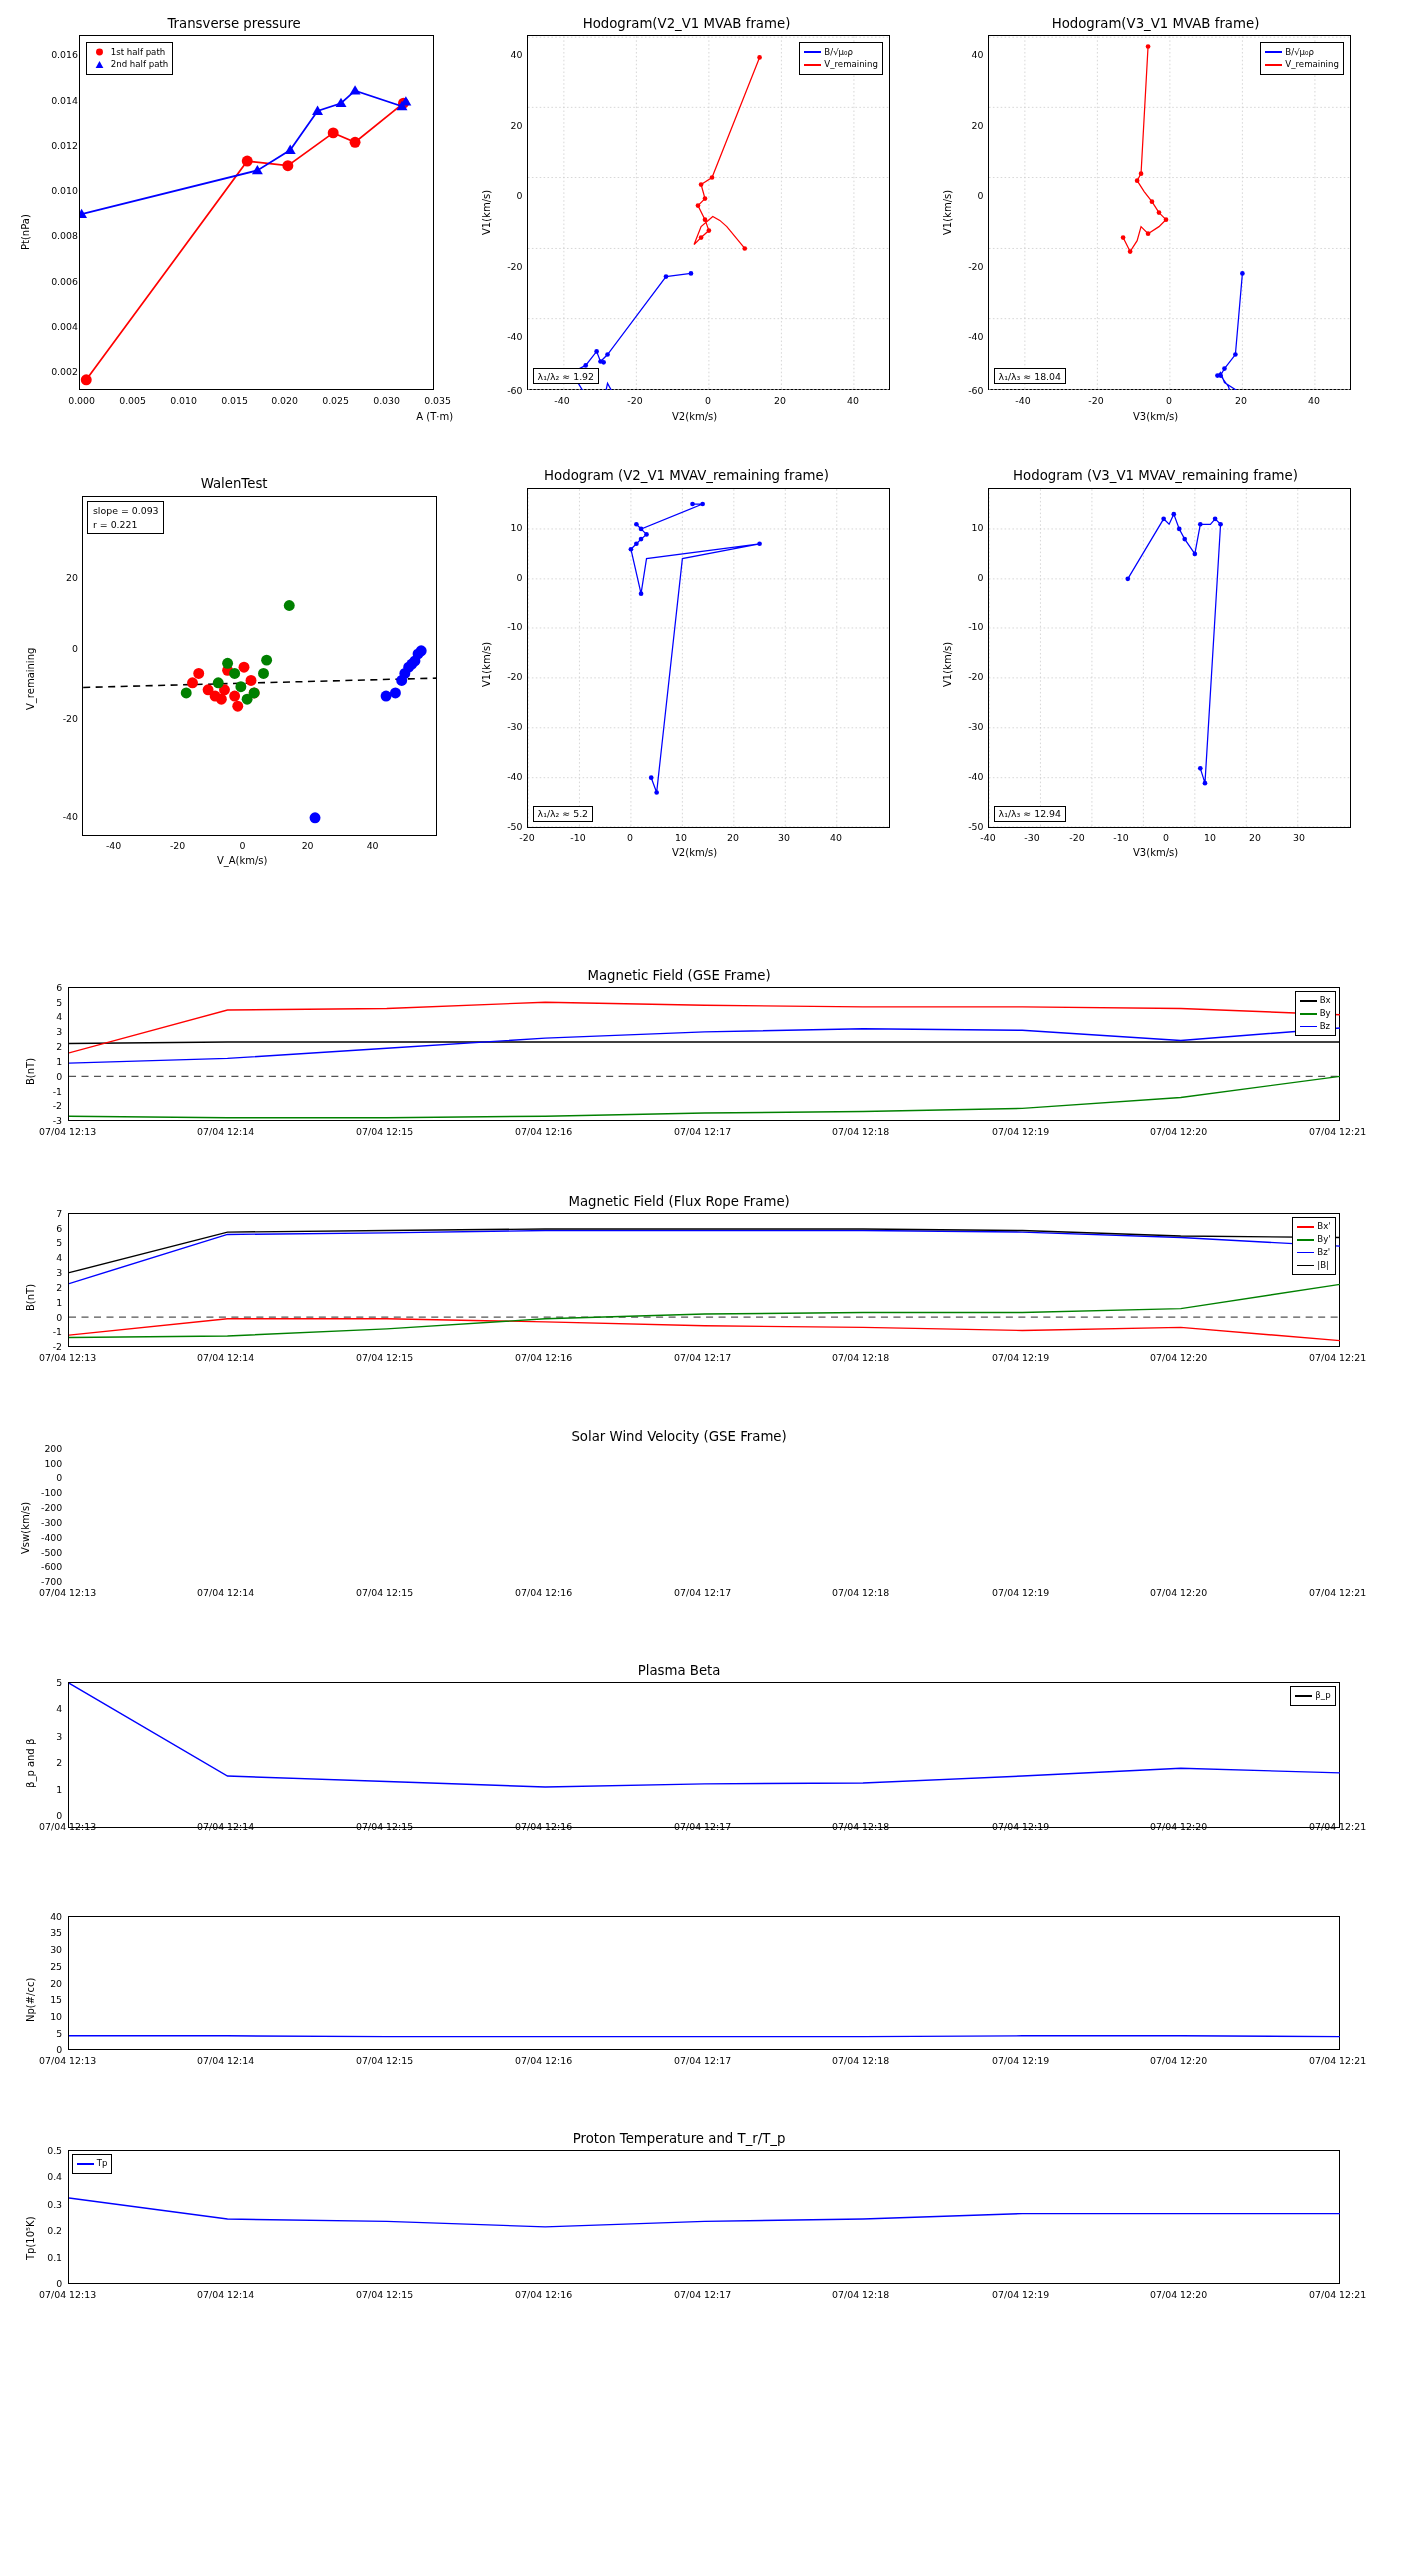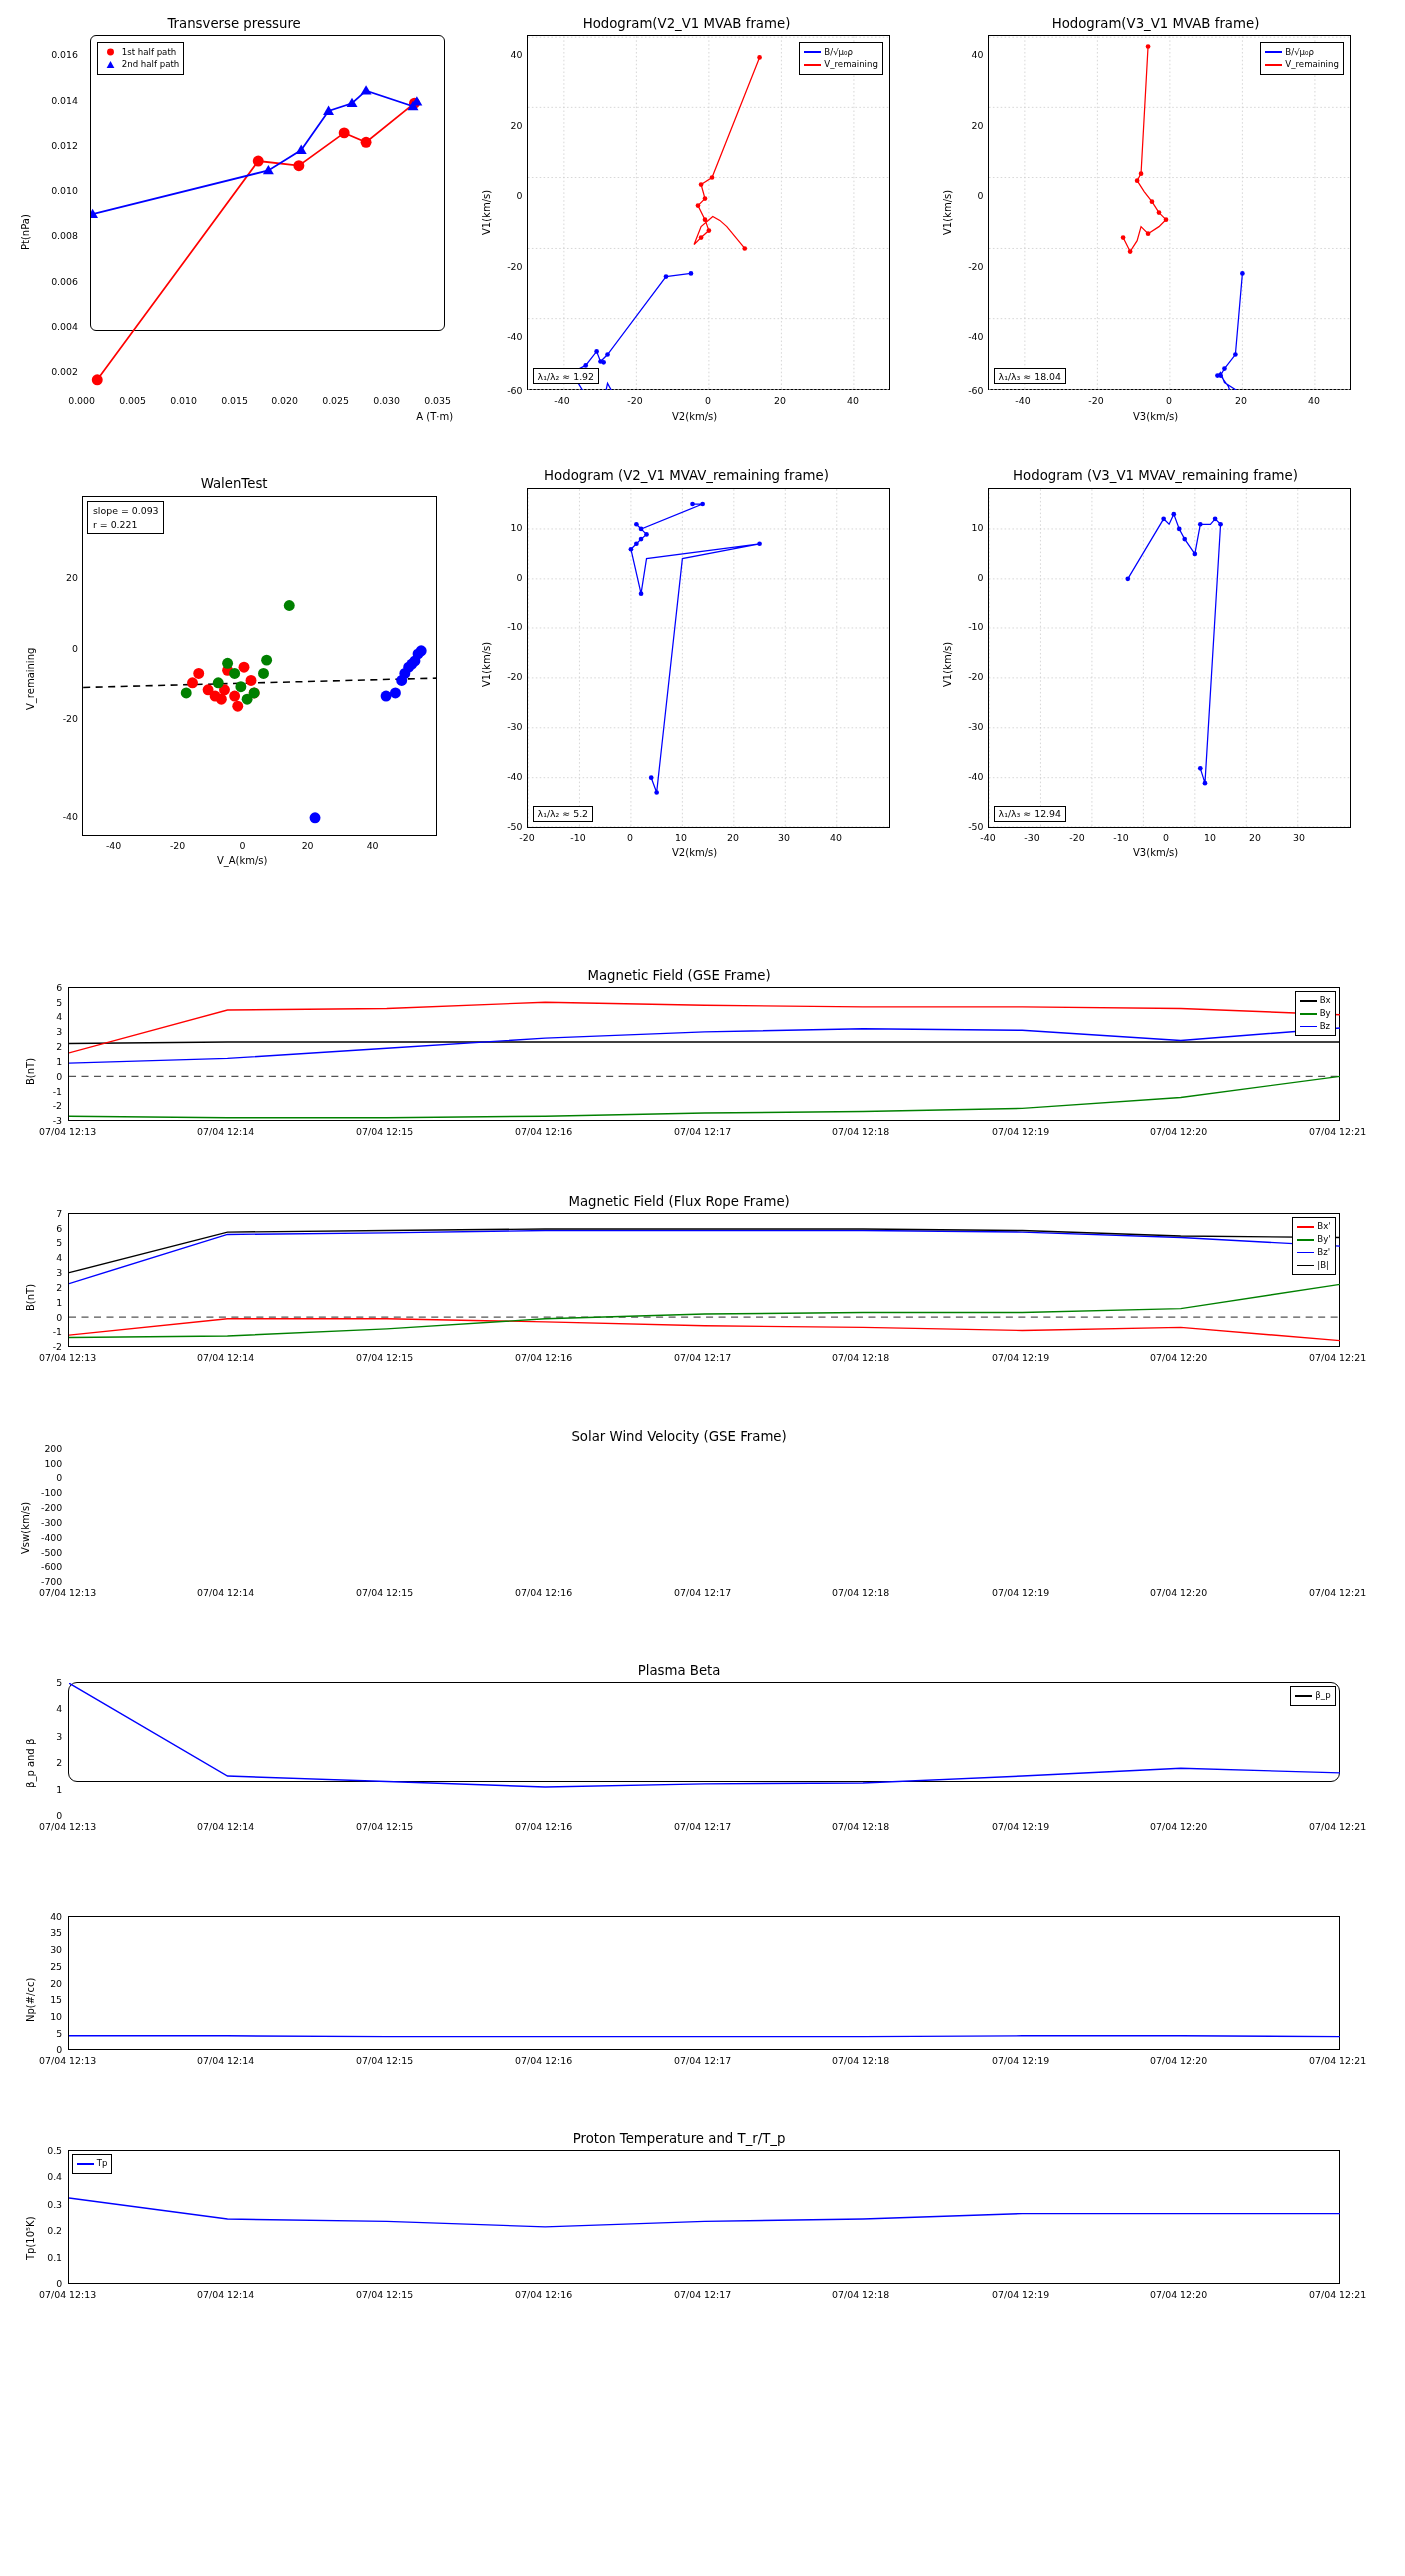--- a/index.html
+++ b/index.html
@@ -22,21 +22,21 @@
   svg{display:block;}
 </style>
 </head>
 <body>
 
 <div class="page">
 
   <div class="panel" style="left:15.6px;top:15.6px;width:437px;height:414px;">
     <div class="title" style="top:0px;">Transverse pressure</div>
     <div class="ylabel" style="left:4.7px;top:234px;transform:rotate(-90deg);">Pt(nPa)</div>
-    <div class="axes" style="left:74px;top:19.5px;width:355px;height:296px;border-radius:6px;">
+    <div class="axes" style="left:63px;top:19.5px;width:355px;height:355px;">
       <svg width="354" height="354" viewBox="0 0 453 453">
 
         <polyline points="8,440 214,160 266,166 324,124 352,136 414,86" fill="none" stroke="#ff0000" stroke-width="2.2"></polyline>
         <circle cx="8" cy="440" r="7" fill="#ff0000"></circle>
         <circle cx="214" cy="160" r="7" fill="#ff0000"></circle>
         <circle cx="266" cy="166" r="7" fill="#ff0000"></circle>
         <circle cx="324" cy="124" r="7" fill="#ff0000"></circle>
         <circle cx="352" cy="136" r="7" fill="#ff0000"></circle>
         <circle cx="414" cy="86" r="7" fill="#ff0000"></circle>
 
@@ -519,21 +519,21 @@
     <div class="tick tickx" style="left:687px;top:158px;">07/04 12:17</div>
     <div class="tick tickx" style="left:845px;top:158px;">07/04 12:18</div>
     <div class="tick tickx" style="left:1005px;top:158px;">07/04 12:19</div>
     <div class="tick tickx" style="left:1163px;top:158px;">07/04 12:20</div>
     <div class="tick tickx" style="left:1322px;top:158px;">07/04 12:21</div>
   </div>
 
   <div class="panel" style="left:15.6px;top:1663px;width:1374px;height:195px;">
     <div class="title" style="top:0px;left:0;width:1327px;">Plasma Beta</div>
     <div class="ylabel" style="left:9.4px;top:125px;transform:rotate(-90deg);">β_p and β</div>
-    <div class="axes" style="left:52px;top:19px;width:1272px;height:100px;border-radius:9px;">
+    <div class="axes" style="left:52px;top:19px;width:1272px;height:146px;">
       <svg width="1271" height="133" viewBox="0 0 1628 170">
         <polyline points="0,0 203,119 407,126 610,133 814,129 1017,128 1221,119 1424,109 1628,115" fill="none" stroke="#0000ff" stroke-width="1.8"></polyline>
       </svg>
       <div class="legend" style="right:3.1px;top:3.1px;">
         <div class="row">
             <span class="swatch" style="background:#000000;"></span>
             <span>β_p</span>
           </div>
       </div>
     </div>

